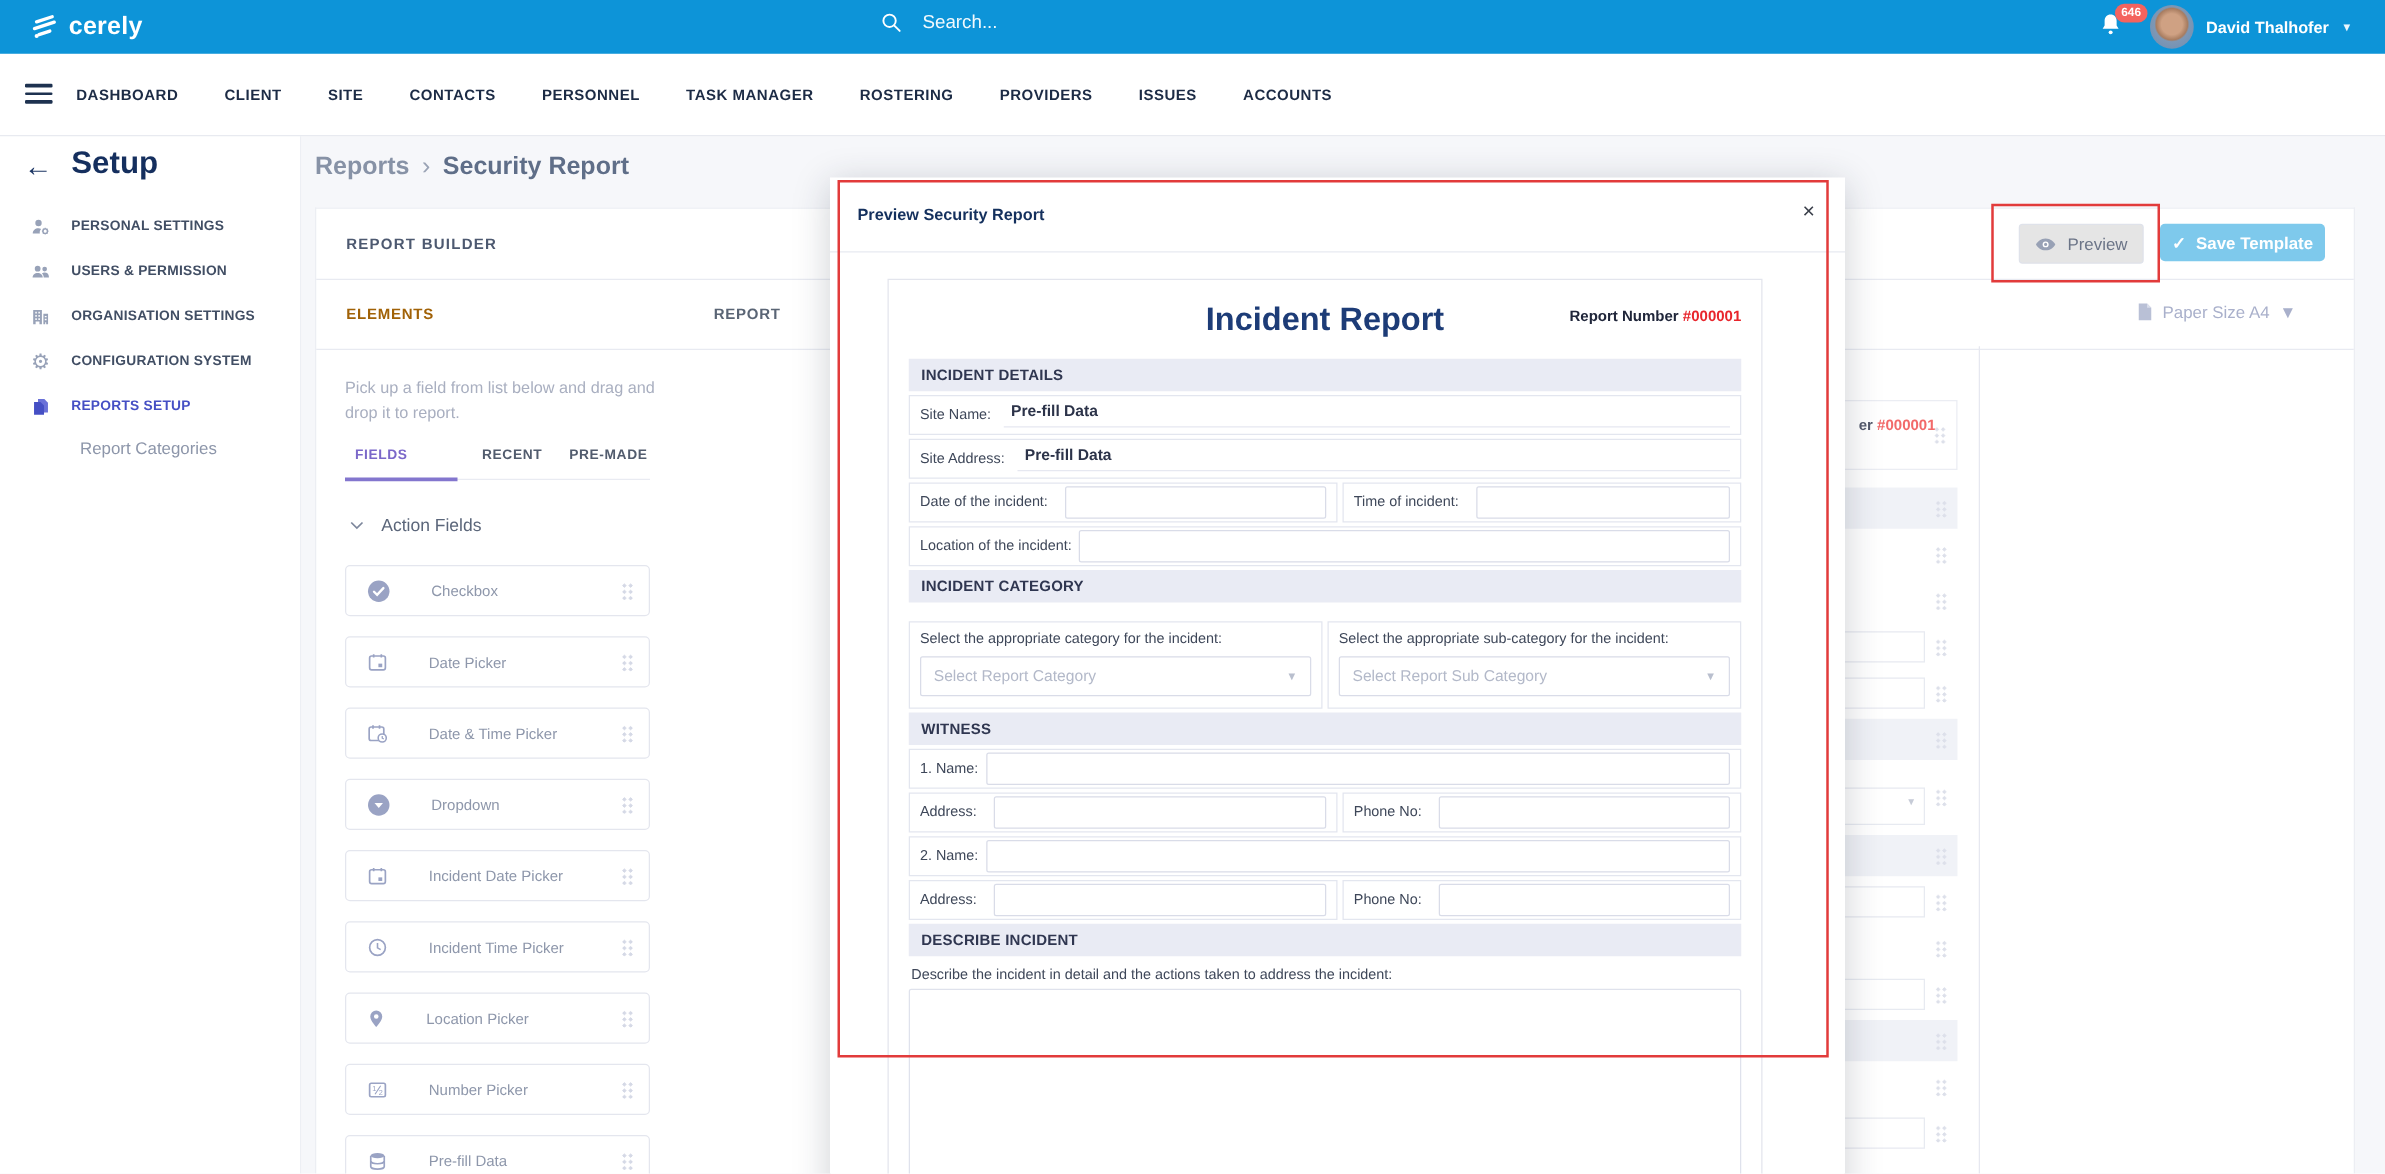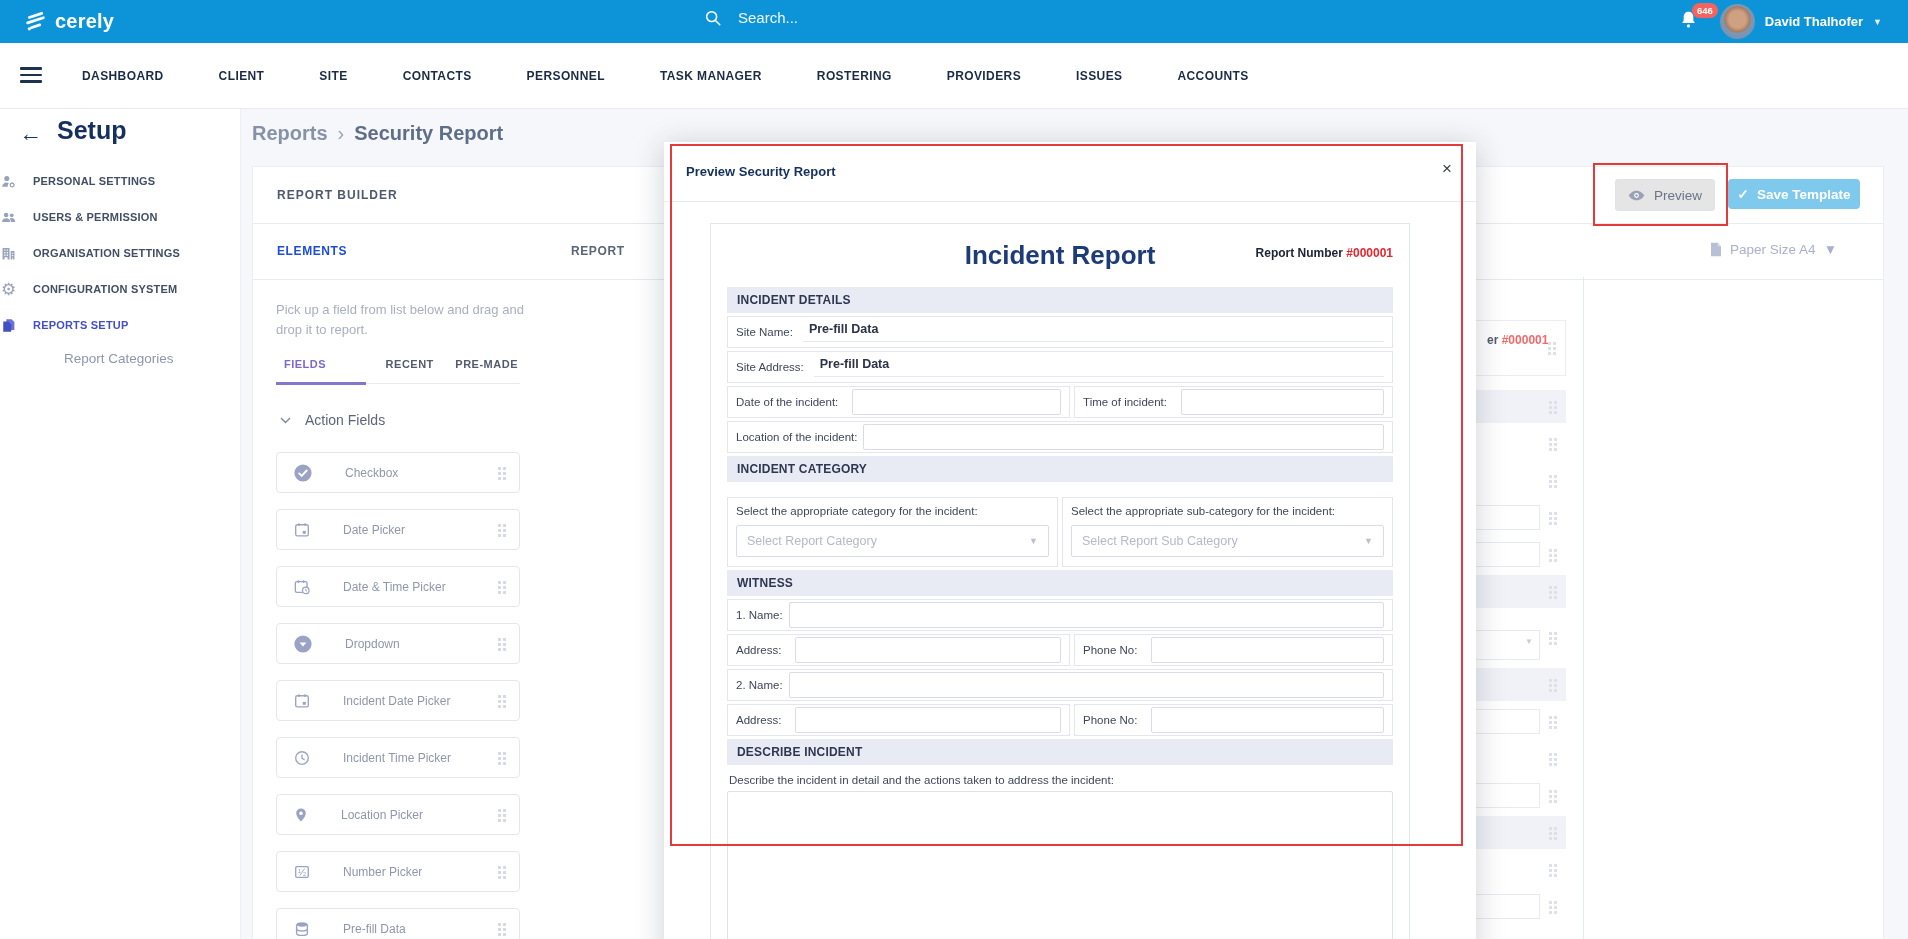--- a/index.html
+++ b/index.html
@@ -14,45 +14,45 @@
   .bell-wrap{position:absolute;left:1678px;top:9px;width:40px;height:28px;}
   .badge{position:absolute;left:14px;top:-6px;background:#f4635e;color:#fff;font-size:9.5px;font-weight:bold;padding:2px 5px;border-radius:9px;}
   .user-wrap{position:absolute;right:26px;top:0;height:43px;display:flex;align-items:center;gap:10px;}
   .avatar{width:35px;height:35px;border-radius:50%;background:radial-gradient(circle at 50% 44%,#cfa183 32%,#a77c60 48%,#7d97b5 53%,#6d8db1 100%);}
   .user-name{color:#fff;font-size:13px;font-weight:600;}
   .user-caret{color:#eaf6fd;font-size:9px;}
   
   .navbar{position:absolute;left:0;top:43px;width:1908px;height:65px;background:#fff;border-bottom:1px solid #e8eaf0;z-index:9;}
   .burger{position:absolute;left:20px;top:24px;width:22px;cursor:pointer;}
   .burger div{height:2.6px;background:#1e3250;margin-bottom:4px;border-radius:1px;}
-  .nav-items{position:absolute;left:82px;top:0;height:65px;display:flex;align-items:center;gap:55px;}
+  .nav-items{position:absolute;left:61px;top:0;height:65px;display:flex;align-items:center;gap:37px;}
   .nav-item{font-size:12px;font-weight:bold;color:#1c2b45;letter-spacing:.4px;cursor:pointer;}
   
   .sidebar{position:absolute;left:0;top:108px;width:240px;height:831px;background:#fff;border-right:1px solid #edeff4;z-index:2;}
   .back-arrow{position:absolute;left:19px;top:12px;font-size:23px;color:#1b3563;cursor:pointer;}
   .setup-title{position:absolute;left:57px;top:8px;font-size:25px;font-weight:bold;color:#152f5e;}
   .side-list{position:absolute;left:0;top:55px;width:240px;}
-  .side-item{height:36px;display:flex;align-items:center;gap:16px;cursor:pointer;}
+  .side-item{height:36px;display:flex;align-items:center;padding-left:24px;gap:16px;cursor:pointer;}
   .side-item .lbl{font-size:11px;font-weight:bold;color:#414e64;letter-spacing:.2px;}
   .side-item.active .lbl{color:#454fc4;}
   .gear-glyph{font-size:17px;color:#98a2b8;line-height:17px;width:17px;text-align:center;}
   .sub-sel{margin:4px 0 0 48px;width:190px;height:35px;background:#ebe9f7;border-radius:2px;display:flex;align-items:center;padding-left:16px;cursor:pointer;}
   .sub-sel span{font-size:13.5px;font-weight:bold;color:#232a42;}
   .sub-item{margin:8px 0 0 64px;font-size:13.5px;color:#8d96aa;cursor:pointer;}
   
   .breadcrumb{position:absolute;left:252px;top:122px;font-size:20px;font-weight:bold;display:flex;gap:10px;align-items:center;}
   .bc-parent{color:#8792a6;cursor:pointer;}
   .bc-sep{color:#9aa3b5;font-weight:normal;}
   .bc-current{color:#5f6e88;}
   
   .card{position:absolute;left:252px;top:166px;width:1632px;height:773px;background:#fff;border:1px solid #eceef3;border-bottom:none;box-sizing:border-box;}
   .card-h1{height:56px;border-bottom:1px solid #e8eaf1;display:flex;align-items:center;padding-left:24px;}
   .card-h1 span{font-size:12px;font-weight:bold;color:#4d5970;letter-spacing:1px;}
   .card-h2{height:55px;border-bottom:1px solid #e8eaf1;position:relative;}
-  .col-elements{position:absolute;left:24px;top:20px;font-size:12px;font-weight:bold;color:#1d4ed8;letter-spacing:.6px;}
+  .col-elements{position:absolute;left:24px;top:20px;font-size:12px;font-weight:bold;color:#a16207;letter-spacing:.6px;}
   .col-report{position:absolute;left:318px;top:20px;font-size:12px;font-weight:bold;color:#5a6575;letter-spacing:.6px;}
   .paper-size{position:absolute;right:46px;top:18px;display:flex;align-items:center;gap:8px;cursor:pointer;justify-content:flex-end;}
   .paper-size span{font-size:13.5px;color:#a9b0cb;}
   .ps-caret{color:#c3c8da;font-size:9px;}
   
   .hint{position:absolute;left:276px;top:300px;width:255px;font-size:13px;color:#a9afc0;line-height:20px;z-index:3;}
   .tabs{position:absolute;left:276px;top:358px;width:244px;display:flex;justify-content:space-between;border-bottom:1px solid #e9ebf2;z-index:3;}
   .tab{font-size:11px;font-weight:bold;color:#525c6e;letter-spacing:.5px;padding:0 2px 12px 2px;cursor:pointer;}
   .tab.active{color:#7b68c9;border-bottom:3px solid #8376ce;margin-bottom:-2px;padding-left:8px;padding-right:40px;}
   .group-row{position:absolute;left:280px;top:412px;display:flex;align-items:center;gap:14px;z-index:3;cursor:pointer;}

